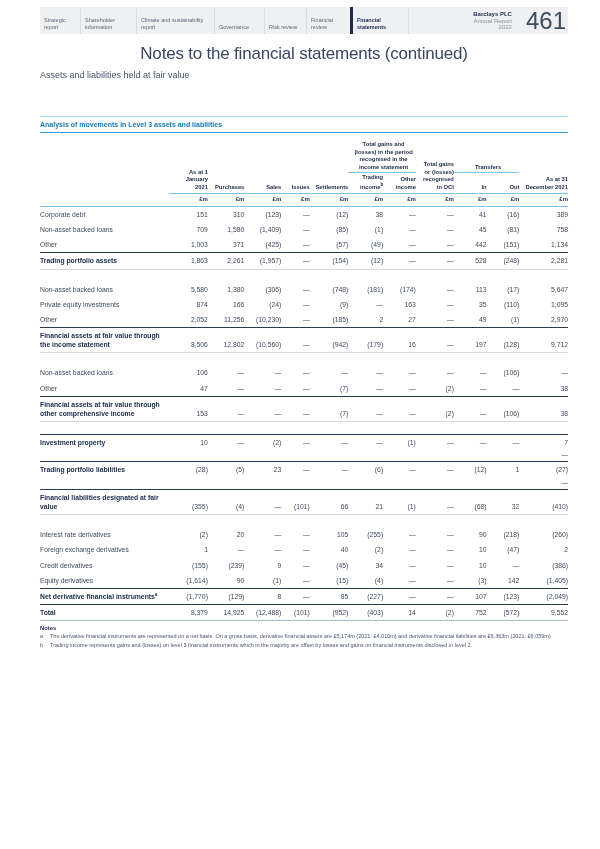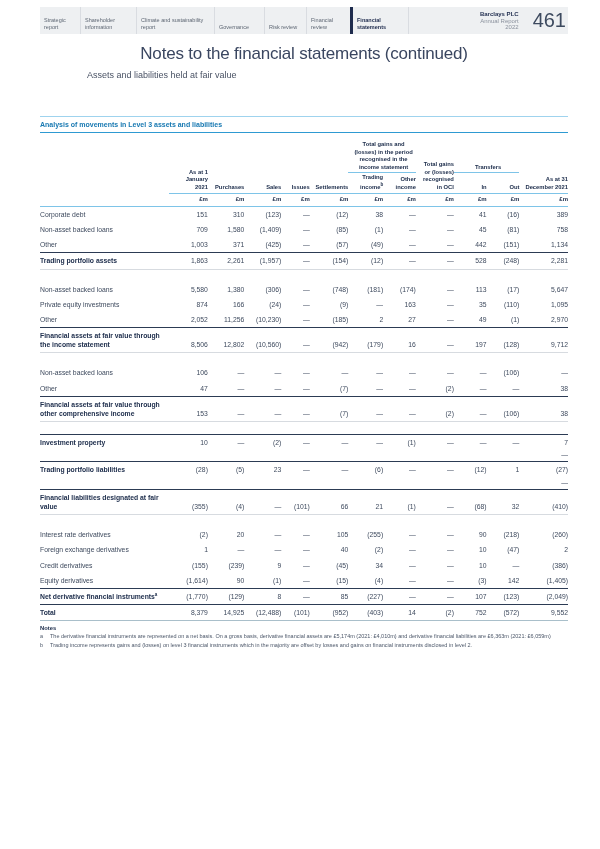--- a/index.html
+++ b/index.html
@@ -10,24 +10,24 @@
   
   .nav { display:flex; height:27px; background:#eef0f2; }
   .tab { border-left:1px solid #d9dce1; padding:3px 3px 3px 4px; display:flex; align-items:flex-end;
          color:#5d6673; font-size:5.5px; line-height:1.3; box-sizing:border-box; }
   .tab:first-child { border-left:none; }
   .tab.active { border-left:3px solid #1e2b4d; font-weight:bold; color:#1e2b4d; }
   .brand { margin-left:auto; border-left:1px solid #d9dce1; display:flex; flex-direction:column;
            justify-content:center; text-align:right; padding:0 6px 0 60px; }
   .b1 { font-size:6px; font-weight:bold; color:#1e2b4d; }
   .b2 { font-size:6px; color:#8a919d; margin-top:1px; }
-  .pageno { font-size:20px; color:#3d4a5f; display:flex; align-items:center; padding:0 2px 0 8px; }
+  .pageno { font-size:24px; color:#3d4a5f; display:flex; align-items:center; padding:0 2px 0 8px; }
 
   h1 { font-size:17px; font-weight:400; color:#3a4660; margin:10px 0 0 0; letter-spacing:-0.2px;text-align:center; }
-  .subtitle { font-size:9px; color:#4a5365; margin-top:6px;margin-left:47px; }
+  .subtitle { font-size:9px; color:#4a5365; margin-top:6px; }
 
   .tbl-title { margin-top:36px; border-top:1px solid #9fd3ee; border-bottom:1.5px solid #2e9ad2;
                padding:3.5px 0 4.5px 0; font-size:7px; font-weight:bold; color:#1879b2; }
 
   table { width:100%; border-collapse:collapse; table-layout:fixed; margin-top:1px; }
   th { font-weight:bold; color:#20304e; vertical-align:bottom; text-align:right;
        padding:1px 0 2px 3px; font-size:5.8px; line-height:1.3; }
   tr.h1 th { padding-top:7px; }
   th.grp { text-align:center; border-bottom:1px solid #7ec4e8; padding-bottom:1px; }
   tr.hu th { border-bottom:1px solid #7ec4e8; font-size:6px; padding:2px 0 2px 3px; }

